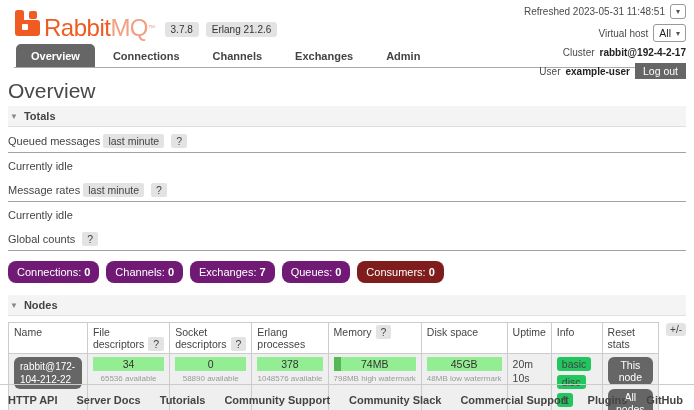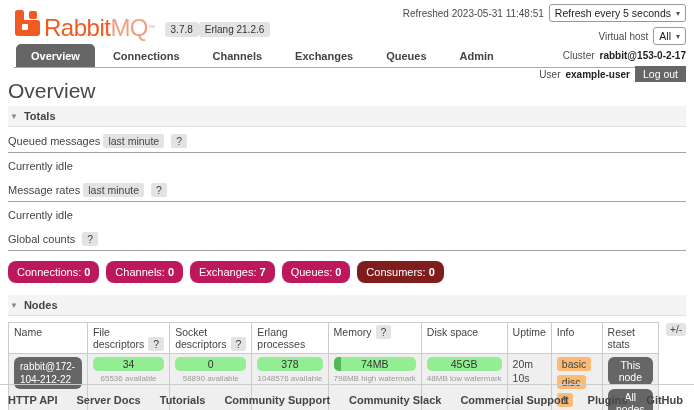--- a/index.html
+++ b/index.html
@@ -10,21 +10,21 @@
     font-family:"Liberation Sans", sans-serif; font-size:11px;
   }
   
   .header { position:relative; padding:5px 8px 0 14px; }
   .logo-row { display:flex; align-items:flex-end; height:36px; }
   .logo-mark { width:27px; height:27px; margin-right:3px; align-self:center; }
   .brand { font-size:24px; letter-spacing:-0.5px; line-height:27px; white-space:nowrap; }
   .brand-rabbit { color:#f05a23; }
   .brand-mq { color:#f2a083; }
   .brand-tm { font-size:7px; color:#f2a083; vertical-align:top; }
-  .version-badges { display:flex; margin:0 0 4px 10px; }
+  .version-badges { display:flex; gap:7px; margin:0 0 4px 10px; }
   .vbadge { background:#e3e3e3; color:#333; font-size:10px; padding:2px 6px; border-radius:3px; }
   .header-right { position:absolute; top:4px; right:8px; text-align:right; font-size:10px; color:#4a4a4a; z-index:5; }
   .hr-line { display:flex; justify-content:flex-end; align-items:center; gap:5px; margin-bottom:5px; }
   .selectbox { display:inline-flex; align-items:center; gap:5px; border:1px solid #999; border-radius:3px; background:#fff; padding:2px 5px; font-size:10.5px; color:#222; cursor:pointer; }
   .selectbox .arrow { color:#555; font-size:8px; }
   .bold { font-weight:bold; color:#222; }
   .logout-btn { background:#666; color:#fff; border-radius:0; padding:2px 8px; font-size:10.5px; cursor:pointer; border:none; }
   
   .tabs { display:flex; gap:3px; margin-top:3px; padding-left:2px; border-bottom:1px solid #aaa; }
   .tab { font-weight:bold; font-size:11px; color:#444; padding:6px 15px 5px; border-radius:5px 5px 0 0; cursor:pointer; }
@@ -33,68 +33,67 @@
   main { padding:0 8px; }
   h1 { font-size:21px; font-weight:normal; color:#484848; margin:11px 0 3px; }
   .section-header { display:flex; align-items:center; gap:6px; font-weight:bold; font-size:11px; color:#444;
     padding:4px 2px; background:#f4f4f4; border-bottom:1px solid #e0e0e0; cursor:pointer; }
   .tri { color:#888; font-size:8px; }
   .info-row { margin:0; padding:8px 0 5px 0; font-size:11px; border-bottom:1px solid #a3a3a3; }
   .info-row.plain { border-bottom:none; padding:7px 0 4px; }
   .gray-badge { background:#e3e3e3; color:#444; padding:1px 5px; border-radius:2px; font-size:10.5px; }
   .help { background:#e3e3e3; color:#444; padding:1px 5px; border-radius:2px; font-size:10.5px; margin-left:4px; cursor:pointer; }
   .counters { display:flex; gap:7px; margin:10px 0 12px; }
-  .counter { background:#be185d; color:#fff; border-radius:8px; padding:5px 9px; font-size:11px; cursor:default; }
+  .counter { background:#701a75; color:#fff; border-radius:8px; padding:5px 9px; font-size:11px; cursor:default; }
   .counter .cnt { font-weight:bold; margin-left:3px; }
   .counter.muted { background:#7f1d1d; }
   
   .nodes-wrap { display:flex; align-items:flex-start; gap:7px; margin-top:6px; }
   table { border-collapse:collapse; table-layout:fixed; flex:1; font-size:10.5px; }
   th, td { border:1px solid #ccc; padding:3px 5px; text-align:left; vertical-align:top; font-weight:normal; color:#444; }
   thead th { background:#fff; }
   tbody td { background:#efefef; }
   .name-badge { background:#666; color:#fff; border-radius:6px; padding:3px 6px; font-size:10px; display:inline-block; max-width:78px; line-height:1.3; word-wrap:break-word; }
-  .bar { position:relative; background:#93ee93; border-radius:5px; height:14px; line-height:14px; text-align:center; color:#333; overflow:hidden; }
+  .bar { position:relative; background:#93ee93; border-radius:0; height:14px; line-height:14px; text-align:center; color:#333; overflow:hidden; }
   .bar .fill { position:absolute; left:0; top:0; bottom:0; background:#54b854; width:0; }
   .bar.mem .fill { width:9%; }
   .bar .lbl { position:relative; }
   .sub { font-size:8px; color:#999; text-align:center; margin-top:3px; white-space:nowrap; overflow:hidden; }
   .uptime div { line-height:1.35; }
-  .ibadge { background:#fdba74; color:#444; border-radius:3px; padding:1px 5px; font-size:10.5px; display:inline-block; margin:0 4px 4px 0; cursor:pointer; }
+  .ibadge { background:#22c55e; color:#444; border-radius:3px; padding:1px 5px; font-size:10.5px; display:inline-block; margin:0 4px 4px 0; cursor:pointer; }
   .reset-cell { display:flex; flex-direction:column; gap:4px; }
   .btn-dark { background:#666; color:#fff; border-radius:6px; padding:2px 8px; font-size:10.5px; display:inline-block; cursor:pointer; border:none; }
   .self-start { align-self:flex-start; }
   .self-end { align-self:flex-end; }
   .plus-minus { background:#e3e3e3; color:#444; border-radius:3px; font-size:10px; padding:1px 4px; margin-top:1px; cursor:pointer; }
   
   footer { position:absolute; left:0; right:0; bottom:4px; border-top:1px solid #ccc; padding:9px 8px 0; display:flex; gap:19px; }
   .flink { font-weight:bold; color:#444; font-size:11px; cursor:pointer; white-space:nowrap; }
 </style>
 </head>
 <body>
 
 <div class="header">
   <div class="header-right">
     <div class="hr-line">
       <span>Refreshed 2023-05-31 11:48:51</span>
       <span class="selectbox">
-        <span>Refresh every 5 seconds</span>
         <span class="arrow">▾</span>
       </span>
     </div>
     <div class="hr-line">
       <span>Virtual host</span>
       <span class="selectbox">
         <span>All</span>
         <span class="arrow">▾</span>
       </span>
     </div>
     <div class="hr-line">
       <span>Cluster</span>
-      <span class="bold">rabbit@153-0-2-17</span>
+      <span class="bold">rabbit@192-4-2-17</span>
     </div>
     <div class="hr-line">
       <span>User</span>
       <span class="bold">example-user</span>
       <button class="logout-btn">Log out</button>
     </div>
   </div>
 
   <div class="logo-row">
     <svg class="logo-mark" viewBox="0 0 27 27">
@@ -108,21 +107,20 @@
       <span class="vbadge">3.7.8</span>
       <span class="vbadge">Erlang 21.2.6</span>
     </div>
   </div>
 
   <div class="tabs">
     <span class="tab active">Overview</span>
     <span class="tab">Connections</span>
     <span class="tab">Channels</span>
     <span class="tab">Exchanges</span>
-    <span class="tab">Queues</span>
     <span class="tab">Admin</span>
   </div>
 </div>
 
 <main>
   <h1>Overview</h1>
 
   <div class="section-header">
     <span class="tri">▼</span>
     <span>Totals</span>

